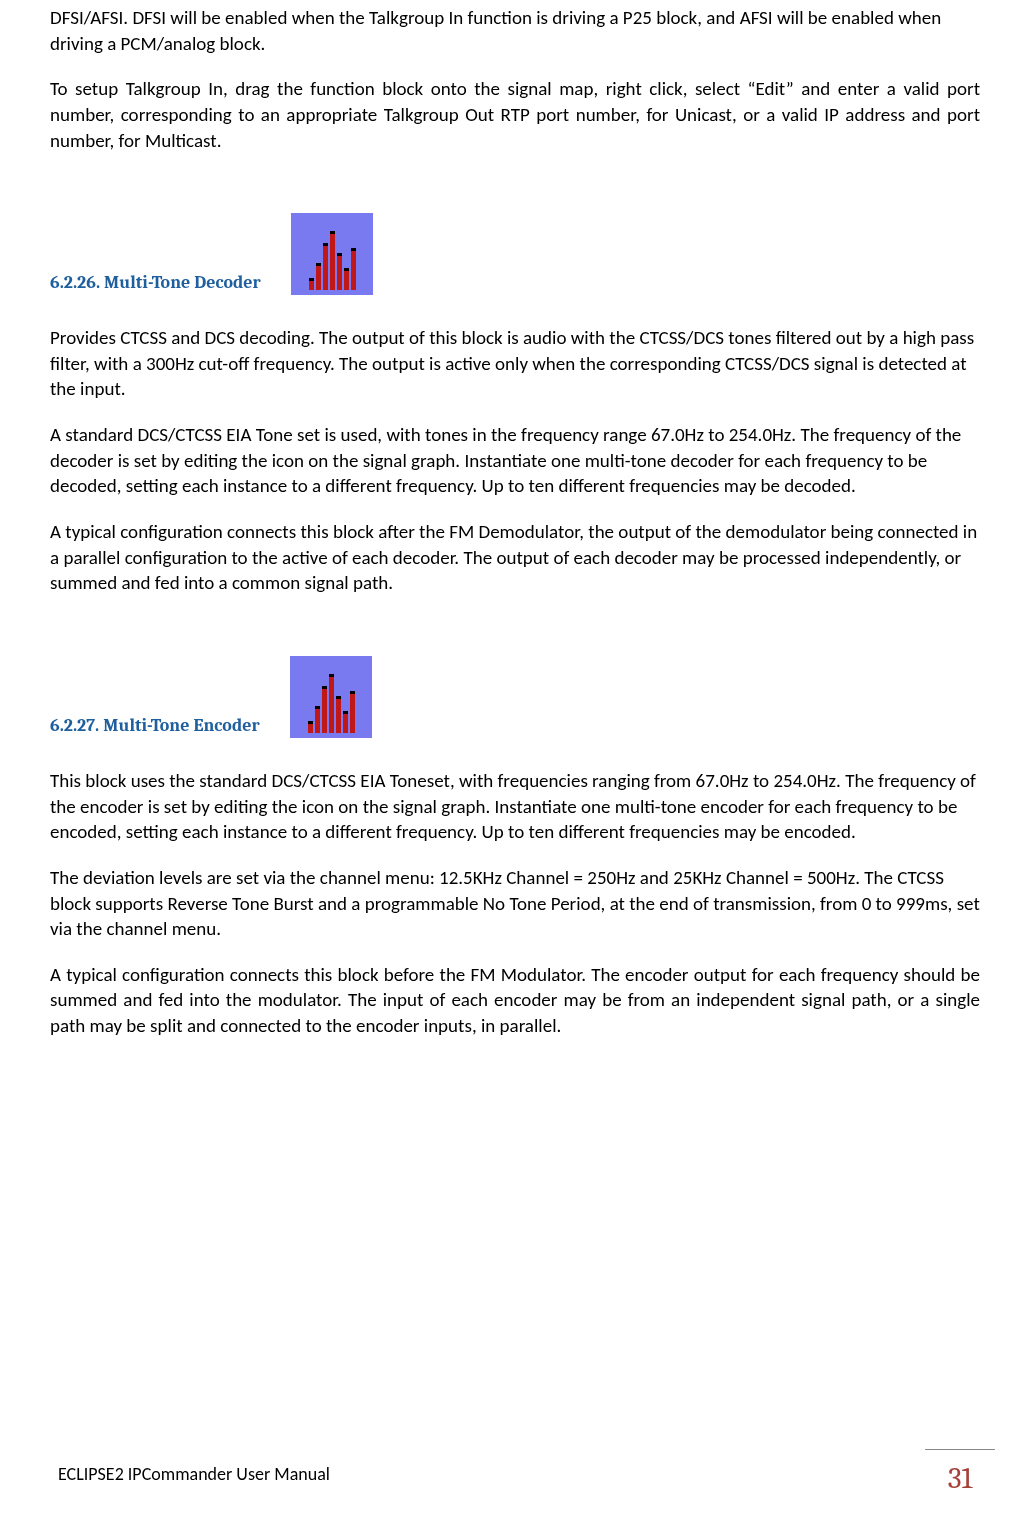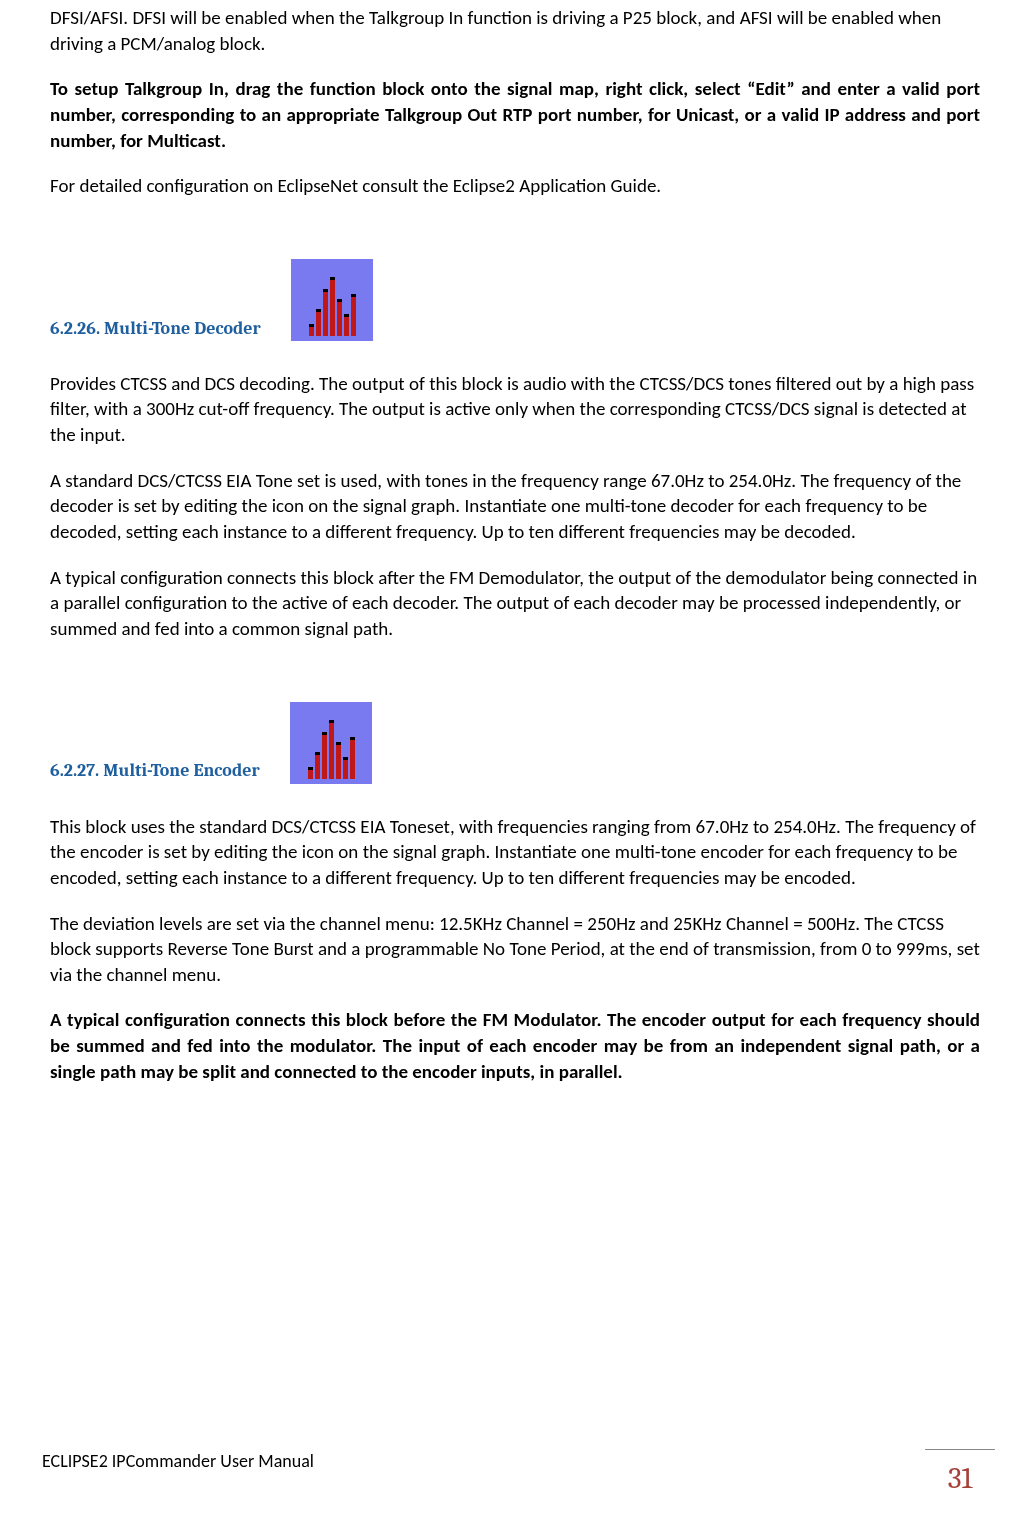--- a/index.html
+++ b/index.html
@@ -9,21 +9,21 @@
       line-height: 1.35;
       color: #000;
       background: #fff;
       width: 1030px;
       height: 1517px;
       padding: 0 50px;
       position: relative;
     }
     .content { padding-top: 5px; }
     p { margin-bottom: 20px; }
-    p.justify { text-align: justify; font-weight: bold; }
+    p.justify { text-align: justify; }
     .section-heading {
       display: flex;
       align-items: flex-end;
       gap: 30px;
       margin-top: 60px;
       margin-bottom: 30px;
     }
     .heading-text {
       font-family: Cambria, Georgia, serif;
       font-size: 18px;
@@ -35,25 +35,25 @@
       width: 82px;
       height: 82px;
       background: #7a7af0;
       position: relative;
       overflow: hidden;
     }
     .icon-box svg { width: 100%; height: 100%; display: block; }
     .footer {
       position: absolute;
       bottom: 18px;
-      left: 42px;
+      left: 58px;
       right: 35px;
       display: flex;
       justify-content: space-between;
-      align-items: flex-start;
+      align-items: center;
     }
     .footer-title {
       font-size: 18px;
       color: #000;
     }
     .page-num-wrap {
       display: flex;
       flex-direction: column;
       align-items: center;
     }
@@ -70,21 +70,20 @@
       margin-top: 6px;
     }
   </style>
 </head>
 <body>
 
 <div class="content">
 
   <p>DFSI/AFSI.  DFSI will be enabled when the Talkgroup In function is driving a P25 block, and AFSI will be enabled when driving a PCM/analog block.</p>
   <p class="justify">To setup Talkgroup In, drag the function block onto the signal map, right click, select “Edit” and enter a valid port number, corresponding to an appropriate Talkgroup Out RTP port number, for Unicast, or a valid IP address and port number, for Multicast.</p>
-  <p>For detailed configuration on EclipseNet consult the Eclipse2 Application Guide.</p>
 
   <div class="section-heading">
     <span class="heading-text">6.2.26. Multi-Tone Decoder</span>
     <span class="icon-box">
       <svg viewBox="0 0 82 82">
         <rect x="0" y="0" width="82" height="82" fill="#7a7af0"></rect>
         <rect x="18" y="65" width="5" height="12" fill="#c01818"></rect>
         <rect x="25" y="50" width="5" height="27" fill="#c01818"></rect>
         <rect x="32" y="30" width="5" height="47" fill="#c01818"></rect>
         <rect x="39" y="18" width="5" height="59" fill="#c01818"></rect>

